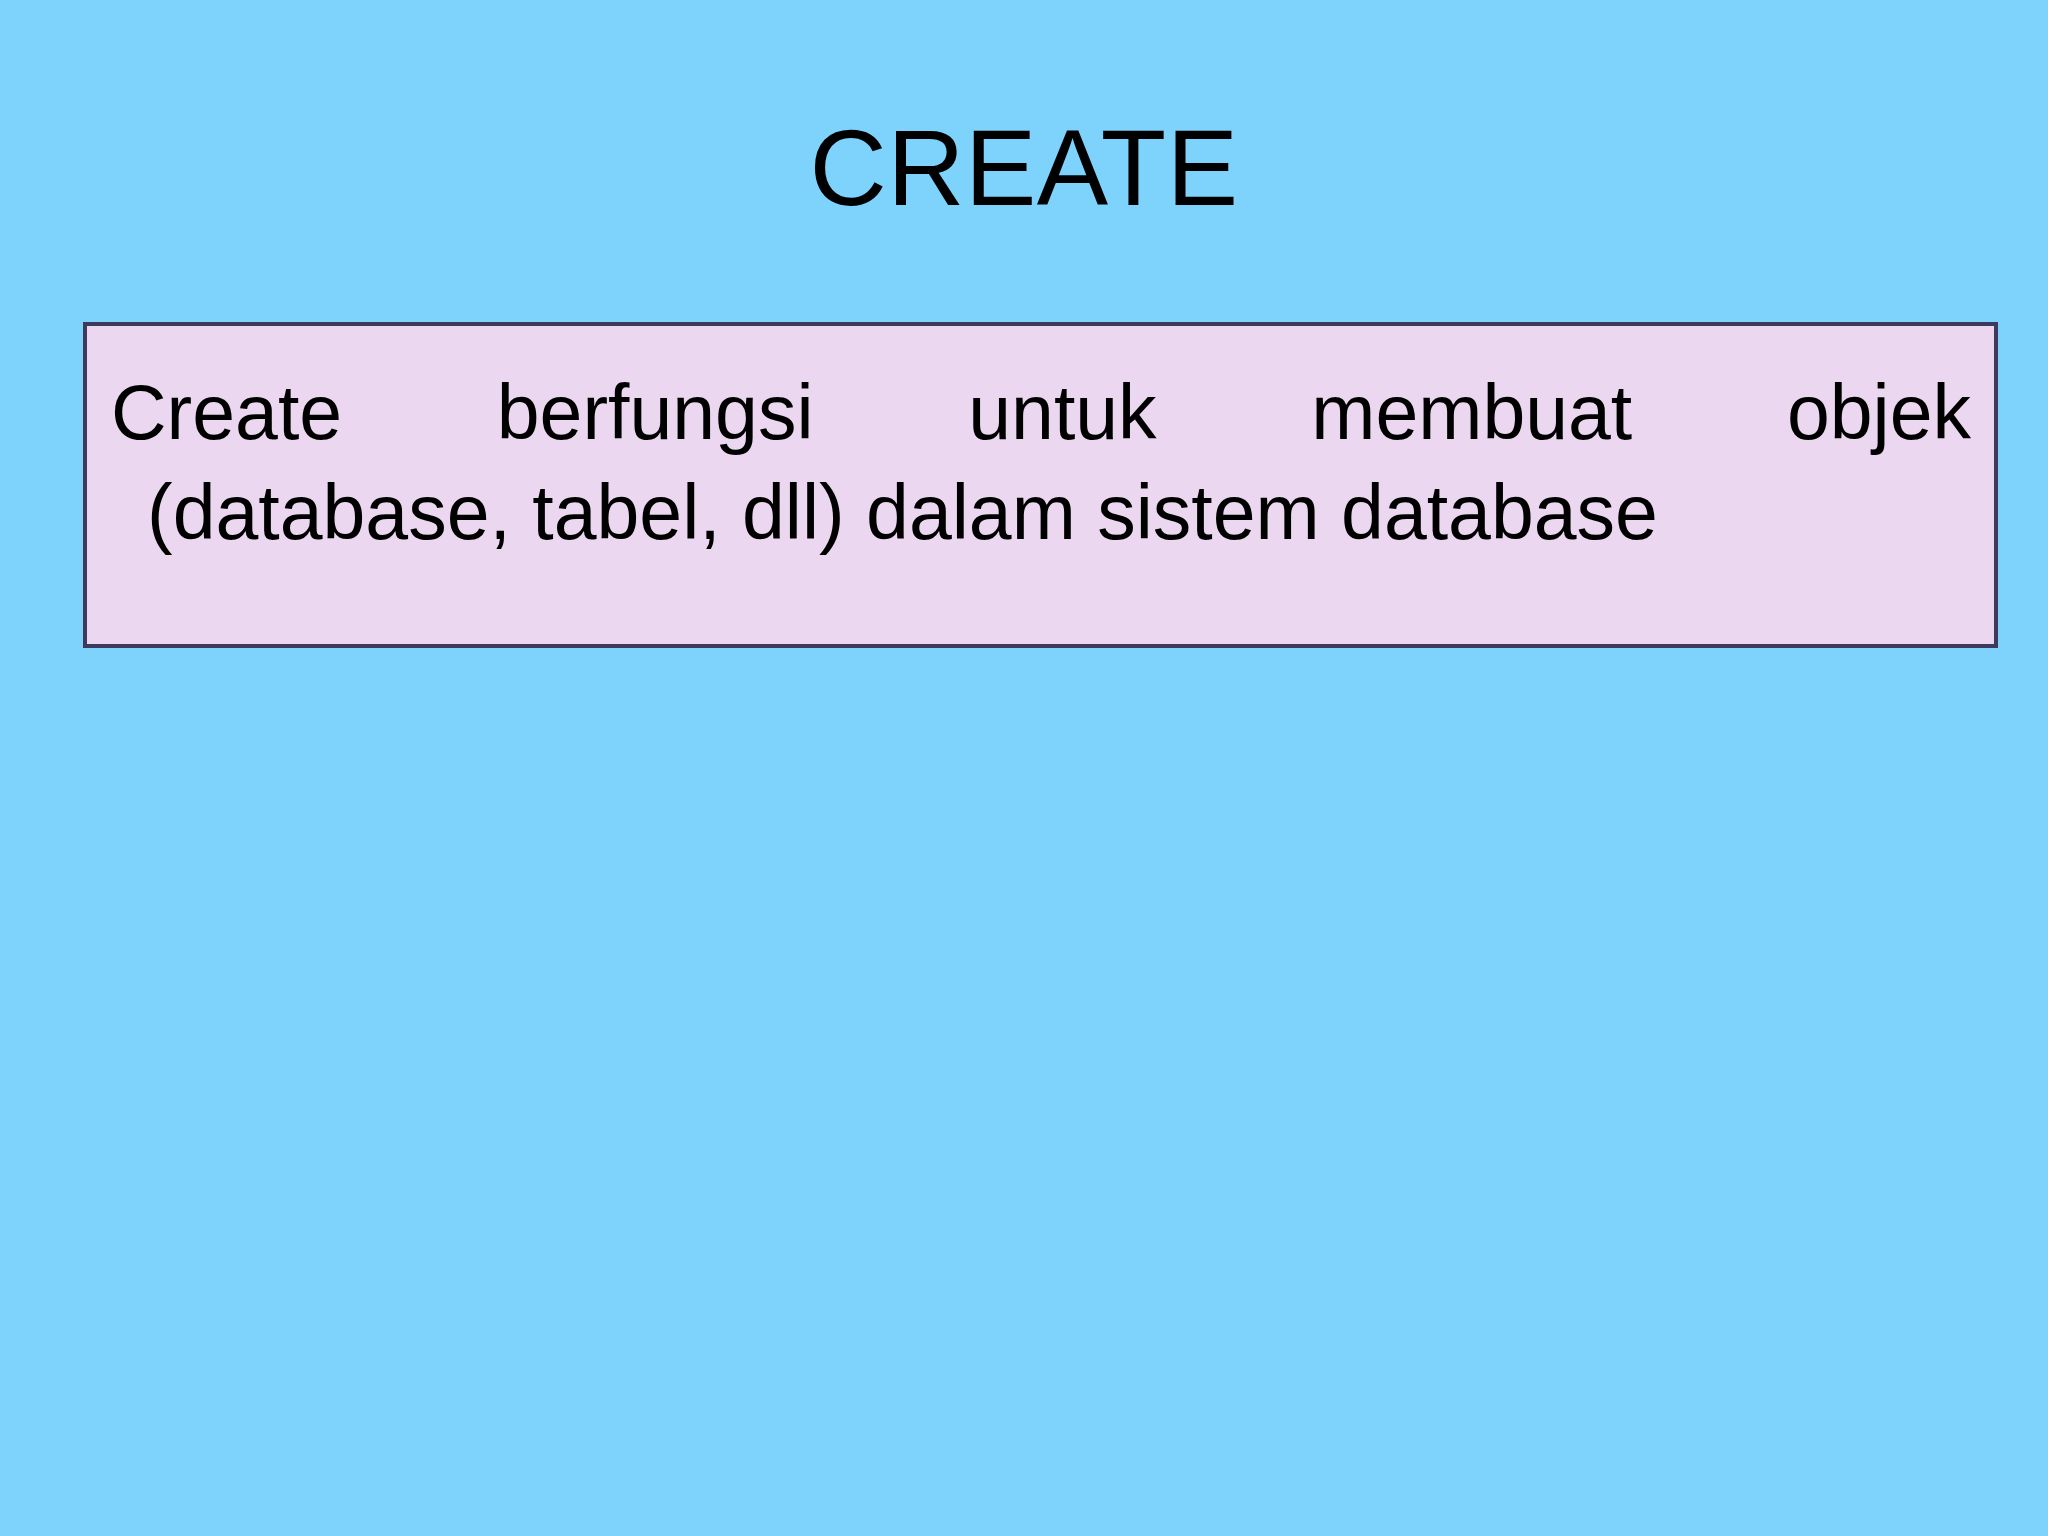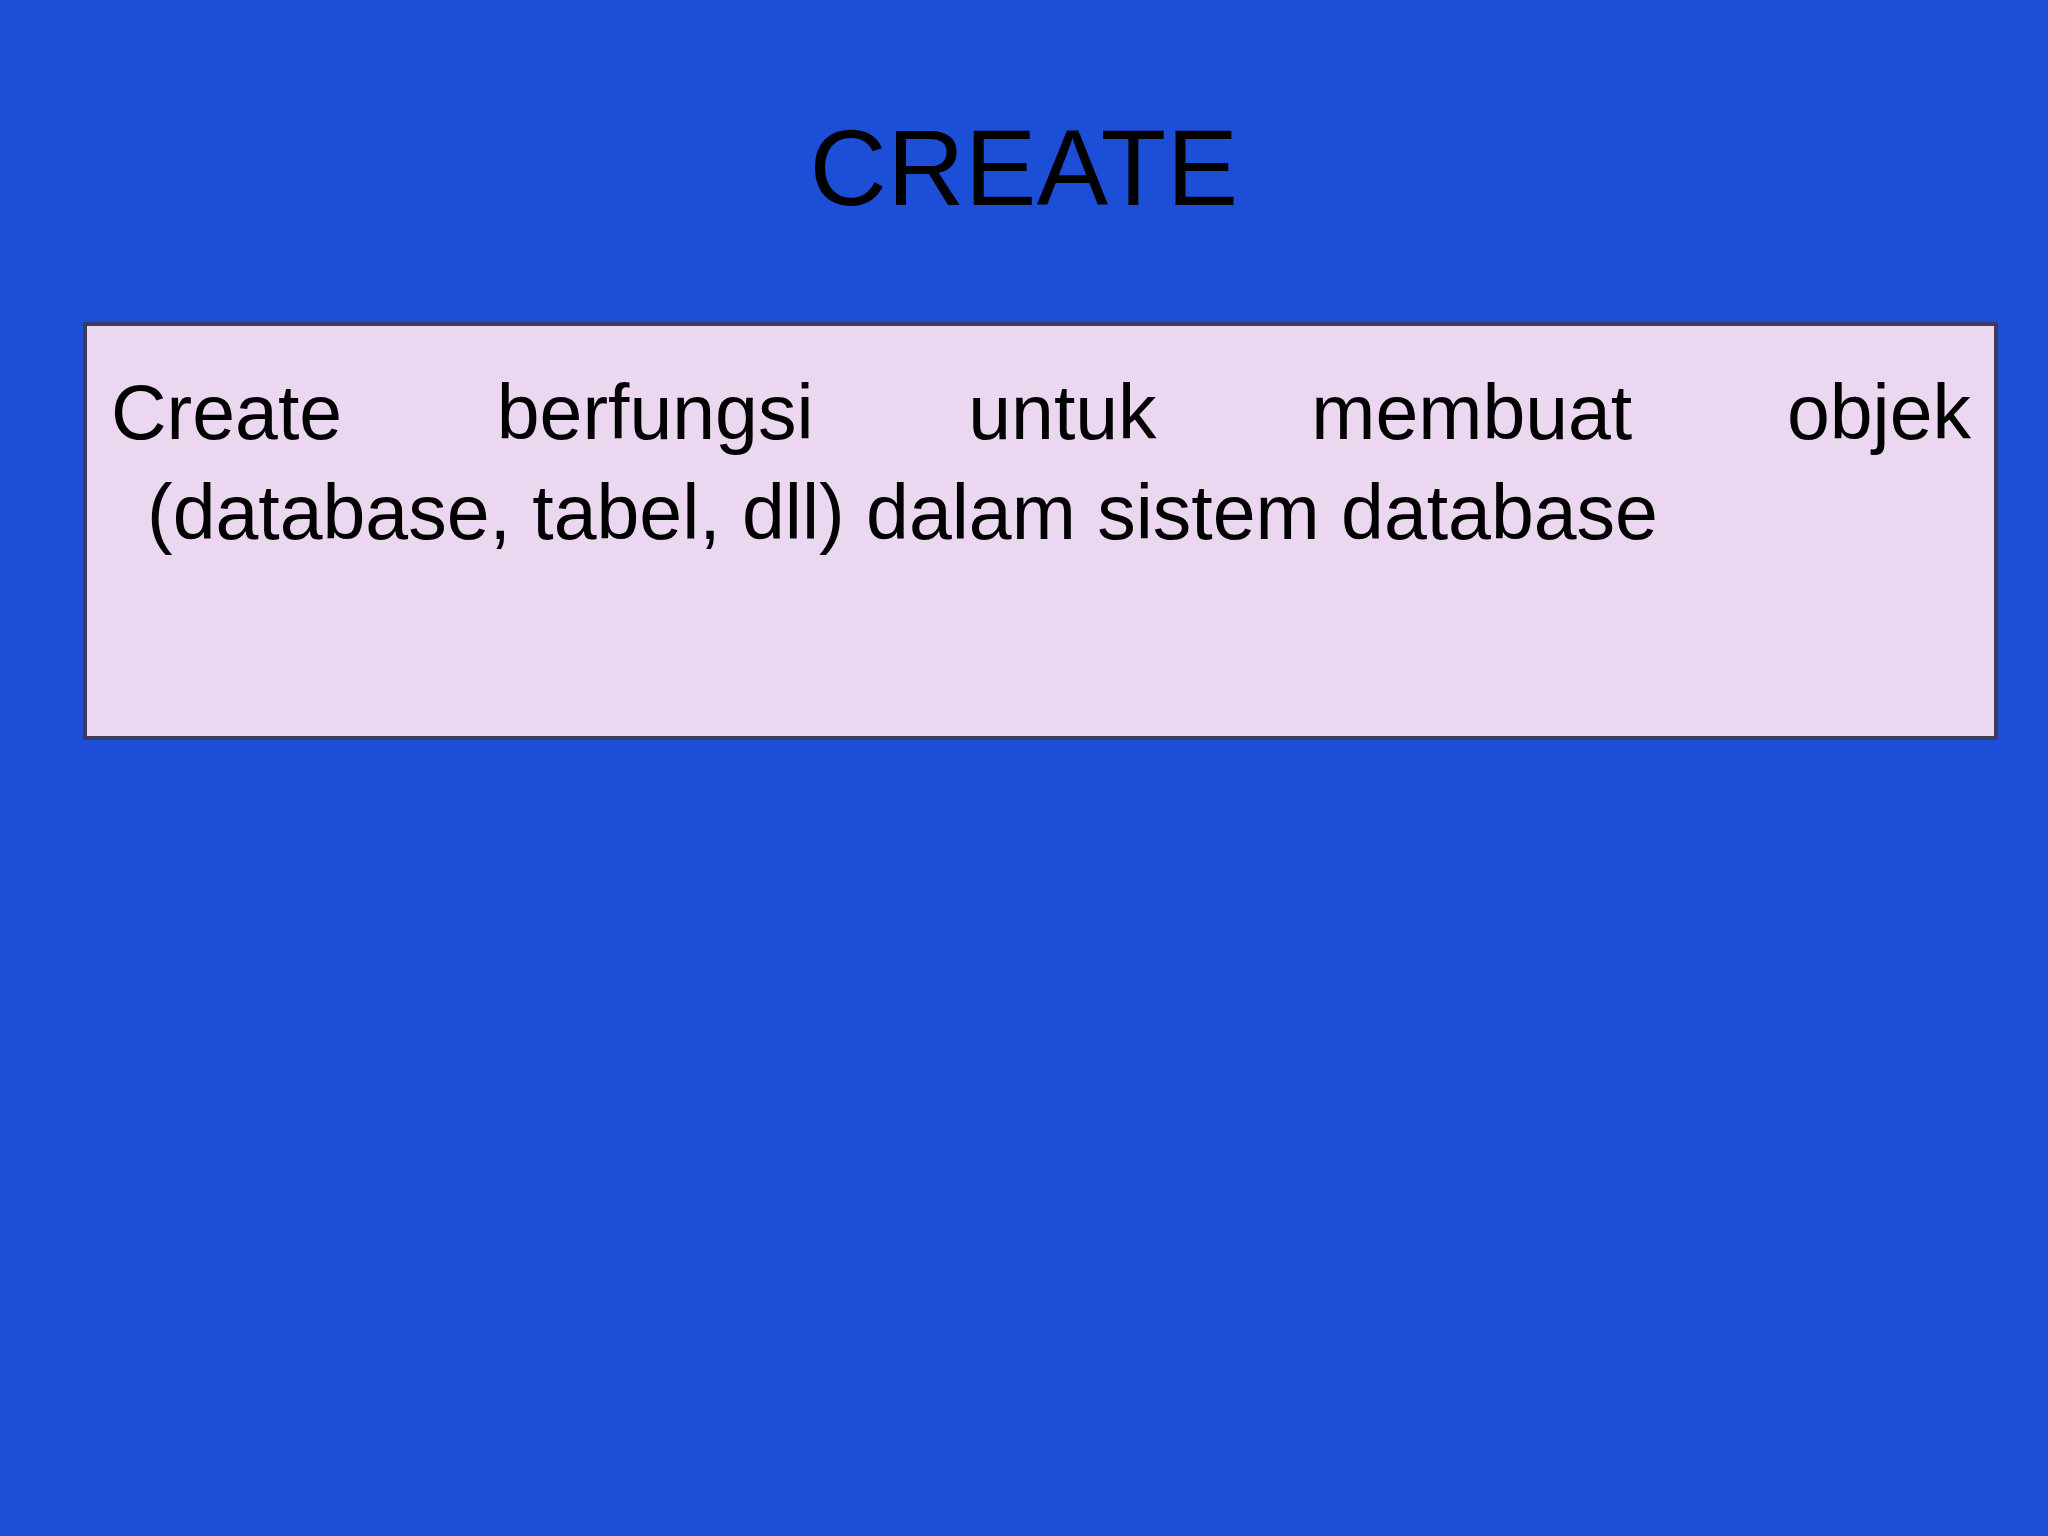--- a/index.html
+++ b/index.html
@@ -14,21 +14,21 @@
     height: 1536px;
     overflow: hidden;
     font-family: "Liberation Sans", "DejaVu Sans", sans-serif;
     -webkit-font-smoothing: antialiased;
   }
 
   .slide {
     position: relative;
     width: 2048px;
     height: 1536px;
-    background: #1d4ed8;
+    background: #7dd3fc;
   }
 
   
   .slide-title {
     position: absolute;
     left: 0;
     top: 108px;
     width: 2048px;
     text-align: center;
     font-size: 107px;
@@ -38,21 +38,21 @@
     letter-spacing: 0.5px;
     white-space: nowrap;
   }
 
   
   .content-box {
     position: absolute;
     left: 83px;
     top: 322px;
     width: 1915px;
-    height: 418px;
+    height: 326px;
     box-sizing: border-box;
     background: #ebd7ef;
     border: 4px solid #3d3a5e;
   }
 
   .content-text {
     position: absolute;
     left: 24px;
     top: 36px;
     width: 1860px;

